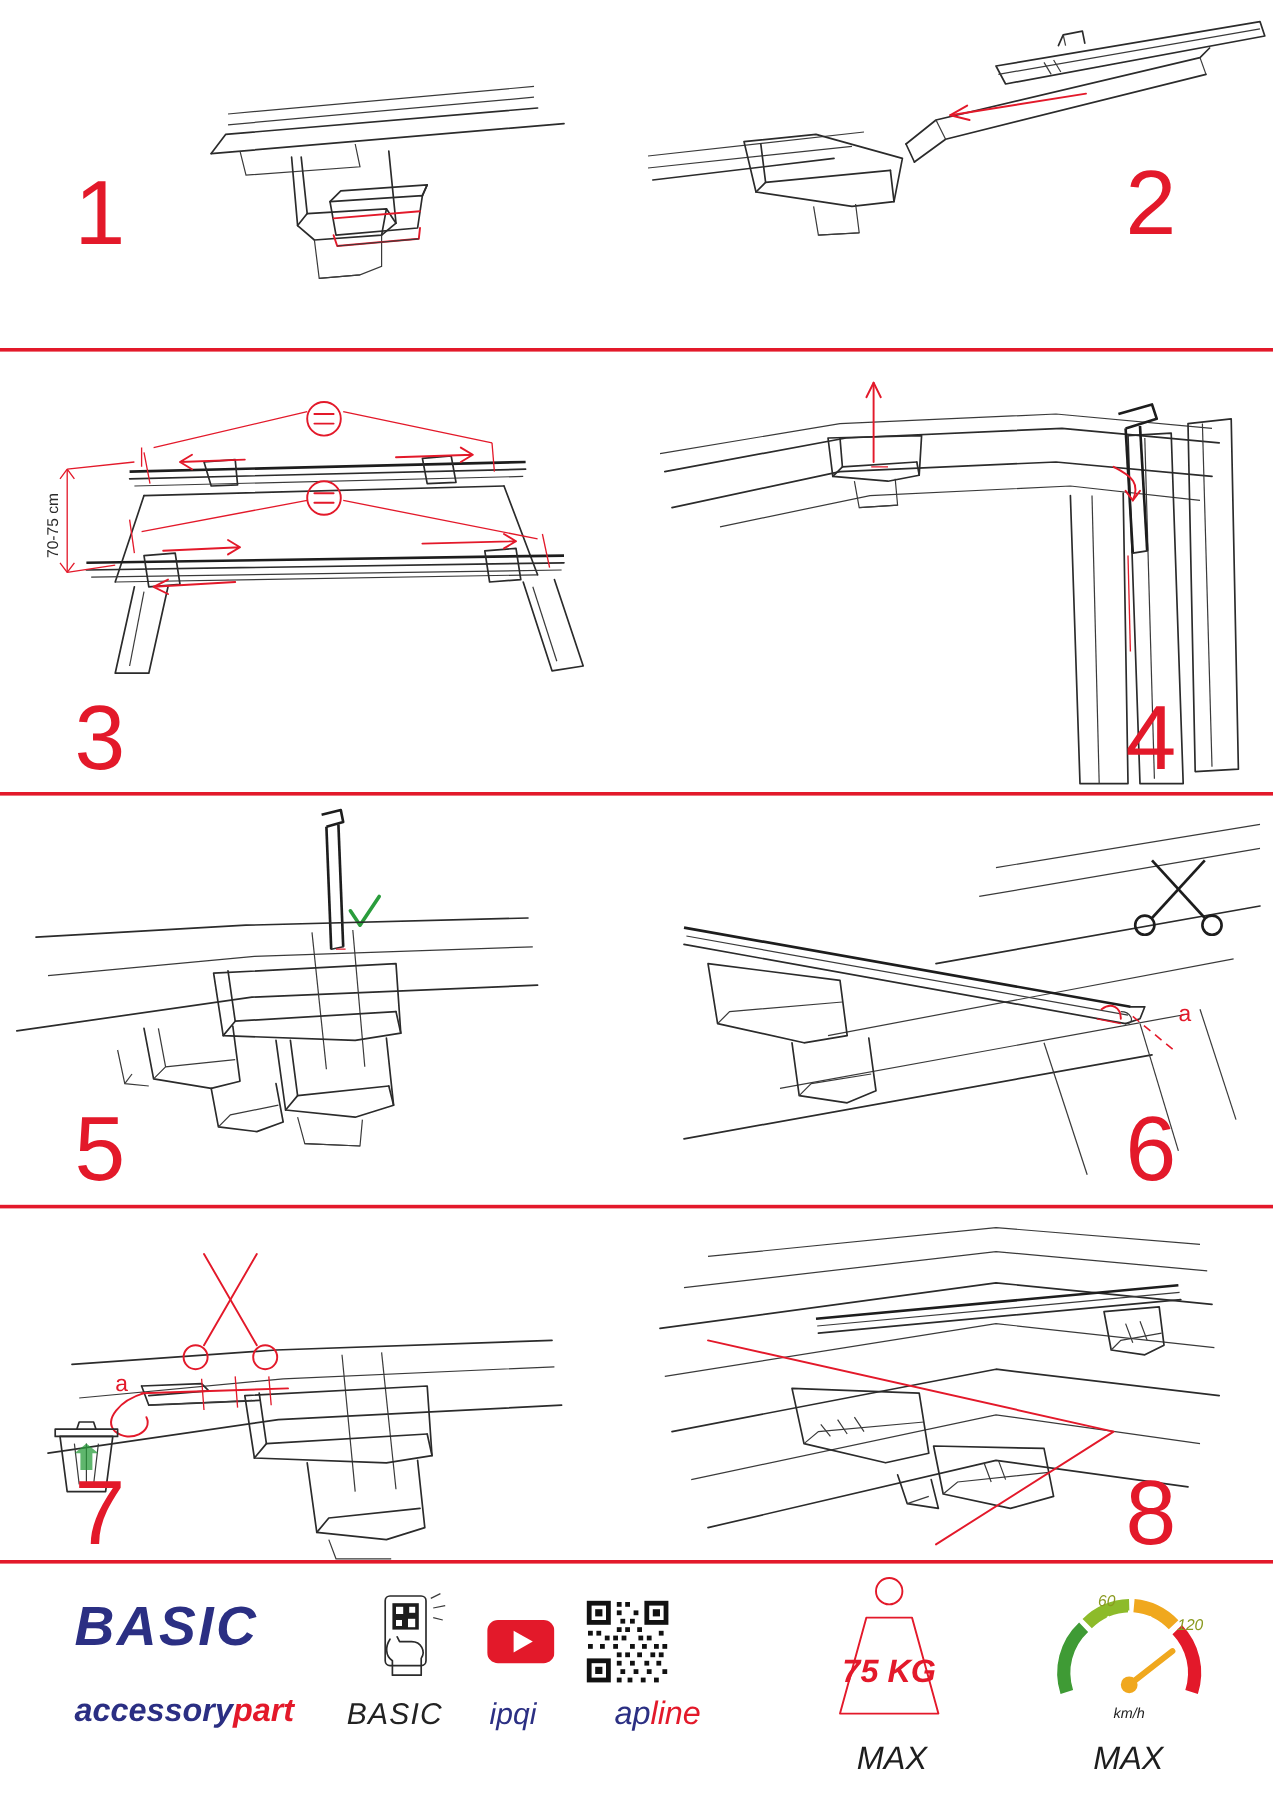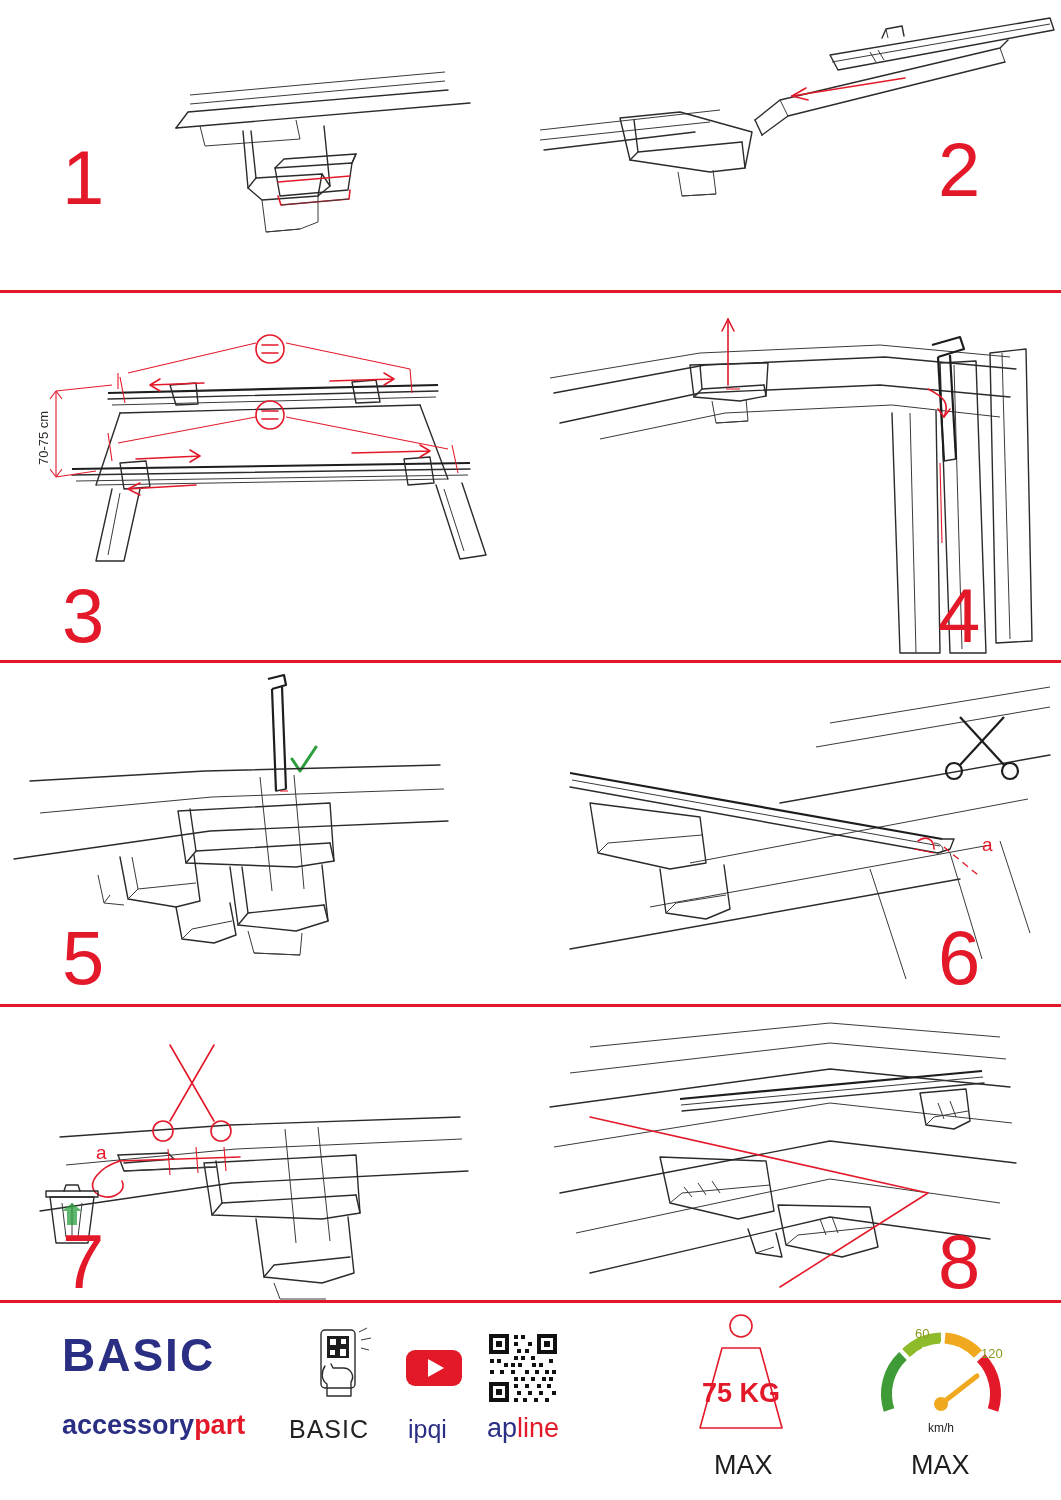--- a/index.html
+++ b/index.html
@@ -17,27 +17,27 @@
   .ln-thick{fill:none;stroke:#1d1d1d;stroke-width:2.2;stroke-linejoin:round;}
   .red{fill:none;stroke:#e3192a;stroke-width:1.6;stroke-linecap:round;stroke-linejoin:round;}
   .red-thin{fill:none;stroke:#e3192a;stroke-width:1.1;}
   .red-dash{fill:none;stroke:#e3192a;stroke-width:1.3;stroke-dasharray:7 5;}
   .grn{fill:none;stroke:#2a9d3c;stroke-width:3;stroke-linecap:round;stroke-linejoin:round;}
 
   .lbl-red{fill:#e3192a;font-family:"Liberation Sans",sans-serif;font-size:19px;}
   .lbl-dim{fill:#2b2b2b;font-family:"Liberation Sans",sans-serif;font-size:13px;}
 
   
-  .footer{position:absolute;left:0;top:1300px;width:1061px;height:156px;}
+  .footer{position:absolute;left:0;top:1300px;width:1061px;height:156px;font-style:italic;}
   .brand-basic{position:absolute;left:62px;top:28px;font-family:"Liberation Sans",sans-serif;font-weight:bold;font-size:46px;letter-spacing:2px;color:#2b2f83;}
   .brand-acc{position:absolute;left:62px;top:110px;font-family:"Liberation Sans",sans-serif;font-weight:bold;font-size:27px;letter-spacing:0px;color:#2b2f83;}
   .brand-acc .pt{color:#e3192a;}
   .mdak{position:absolute;left:289px;top:115px;font-family:"Liberation Sans",sans-serif;font-size:25px;letter-spacing:1px;color:#222;}
   .ipqi{position:absolute;left:408px;top:115px;font-family:"Liberation Sans",sans-serif;font-size:25px;color:#2b2f83;}
-  .apline{position:absolute;left:487px;top:113px;font-family:"Liberation Sans",sans-serif;font-size:27px;color:#2b2f83;}
+  .apline{position:absolute;left:512px;top:113px;font-family:"Liberation Sans",sans-serif;font-size:27px;color:#2b2f83;}
   .apline .l{color:#e3192a;}
   .maxtxt{position:absolute;font-family:"Liberation Sans",sans-serif;font-size:27px;color:#1d1d1d;}
   .kgtxt{fill:#e3192a;font-family:"Liberation Sans",sans-serif;font-size:27px;font-weight:bold;}
   .kmh{fill:#1d1d1d;font-family:"Liberation Sans",sans-serif;font-size:12px;}
   .gauge-num{fill:#8a9a20;font-family:"Liberation Sans",sans-serif;font-size:13px;}
 </style>
 </head>
 <body>
 
 <div class="sheet">

